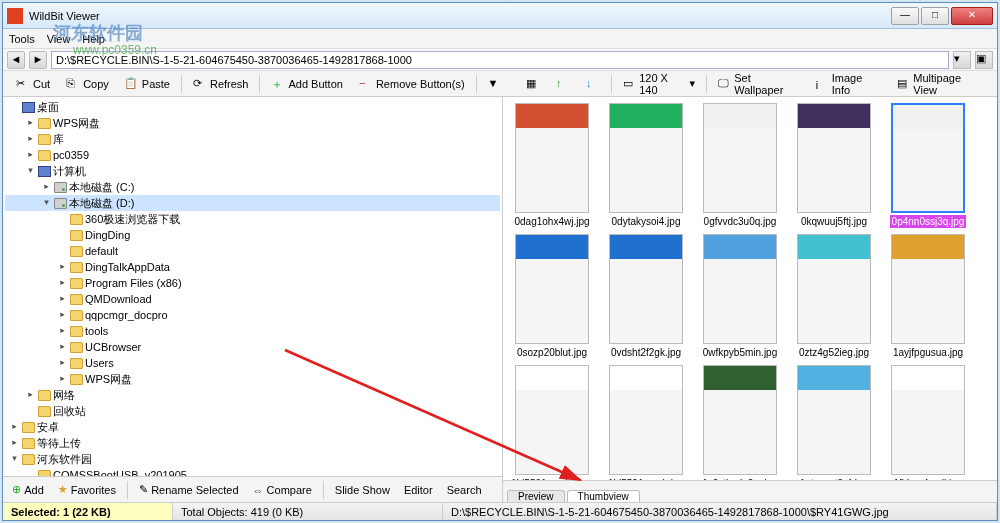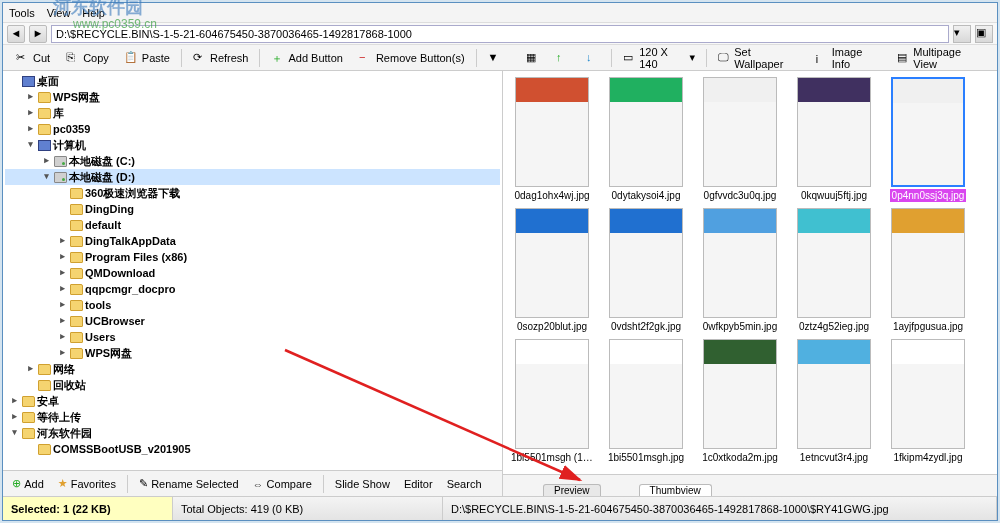--- a/index.html
+++ b/index.html
@@ -17,54 +17,63 @@
 .addrbar { height: 22px; display: flex; align-items: center; padding: 2px 4px; background: #f8f8f8; border-bottom: 1px solid #ddd; gap: 4px; }
 .addrbar .nav-btn { width: 18px; height: 18px; background: linear-gradient(#f0f0f0,#d8d8d8); border: 1px solid #bbb; border-radius: 2px; text-align: center; line-height: 14px; cursor: pointer; }
 .addrbar input { flex: 1; height: 18px; border: 1px solid #aac; padding: 0 4px; font-size: 11px; }
 .sq-btn { width: 18px; height: 18px; background: linear-gradient(#f0f0f0,#d8d8d8); border: 1px solid #bbb; cursor: pointer; }
 .toolbar { height: 26px; display: flex; align-items: center; padding: 2px 6px; gap: 4px; background: #f4f4f4; border-bottom: 1px solid #ccc; }
 .tbtn { display: flex; align-items: center; gap: 3px; padding: 2px 6px; border: 1px solid transparent; border-radius: 2px; cursor: pointer; }
 .ticon { width: 14px; height: 14px; display: inline-block; }
 .divider { width: 1px; height: 18px; background: #ccc; margin: 0 2px; }
 .body { flex: 1; display: flex; min-height: 0; }
 .left-pane { width: 500px; display: flex; flex-direction: column; border-right: 1px solid #ccc; }
-.tree { flex: 1; overflow: auto; padding: 2px; background: #fff; font-size: 11px; font-weight: bold; }
+.tree { flex: 1; overflow: auto; padding: 2px; background: #fff; font-size: 11px; }
 .tree-node { display: flex; align-items: center; height: 16px; gap: 2px; white-space: nowrap; cursor: pointer; }
 .tree-node .exp { width: 11px; height: 11px; text-align: center; line-height: 9px; font-size: 9px; color: #555; }
 .tree-node.sel { background: #cce4ff; }
 .folder-icon { width: 13px; height: 11px; background: #f5d470; border: 1px solid #d0a030; border-radius: 1px 2px 1px 1px; display: inline-block; }
 .drive-icon { width: 13px; height: 11px; background: #d0d0d0; border: 1px solid #888; border-radius: 1px; display: inline-block; position: relative; }
 .drive-icon::after { content: ''; position: absolute; bottom: 1px; right: 1px; width: 3px; height: 3px; background: #4a4; border-radius: 50%; }
 .comp-icon { width: 13px; height: 11px; background: #6080d0; border: 1px solid #304080; display: inline-block; }
 .left-bottom { height: 26px; display: flex; align-items: center; padding: 2px 4px; gap: 4px; background: #f4f4f4; border-top: 1px solid #ccc; }
 .left-bottom .tbtn2 { display: flex; align-items: center; gap: 3px; padding: 2px 5px; cursor: pointer; }
 .right-pane { flex: 1; display: flex; flex-direction: column; min-width: 0; }
 .thumbs { flex: 1; overflow: auto; padding: 6px 4px; background: #fff; display: flex; flex-wrap: wrap; gap: 6px 4px; align-content: flex-start; }
 .thumb { width: 90px; display: flex; flex-direction: column; align-items: center; gap: 2px; cursor: pointer; }
 .thumb .img { width: 74px; height: 110px; border: 1px solid #bbb; background: #fafafa; position: relative; overflow: hidden; }
 .thumb .cap { font-size: 10px; text-align: center; max-width: 86px; overflow: hidden; text-overflow: ellipsis; white-space: nowrap; padding: 1px 2px; }
 .thumb.sel .img { border: 2px solid #2a7fff; }
 .thumb.sel .cap { background: #d946ef; color: #fff; }
 .rt-tabs { height: 22px; display: flex; align-items: flex-end; background: #f4f4f4; border-top: 1px solid #ccc; padding-left: 4px; }
-.tab { padding: 0 10px; border: 1px solid #bbb; border-bottom: none; background: #e8e8e8; border-radius: 3px 3px 0 0; margin-right: 2px; cursor: pointer; font-size: 10px; margin-left: 36px; }
+.tab { padding: 0 10px; border: 1px solid #bbb; border-bottom: none; background: #e8e8e8; border-radius: 3px 3px 0 0; margin-right: 2px; cursor: pointer; font-size: 10px; }
 .tab.active { background: #fff; }
-.statusbar { height: 24px; background: linear-gradient(#f4f4f4,#e4e4e4); border-top: 1px solid #ccc; display: flex; align-items: center; font-size: 11px; }
+.statusbar { height: 18px; background: linear-gradient(#f4f4f4,#e4e4e4); border-top: 1px solid #ccc; display: flex; align-items: center; font-size: 11px; }
 .status-cell { padding: 0 8px; border-right: 1px solid #ccc; height: 100%; display: flex; align-items: center; }
 .status-cell.sel-cell { background: #ffffc0; font-weight: bold; }
 .arrow { position: absolute; left: 285px; top: 350px; pointer-events: none; }
 .arrow svg { overflow: visible; }
 
 .fake-top { height: 24px; }
 .fake-body { height: 86px; background: #f5f5f5; }
 </style>
 </head>
 <body>
 
 <div class="window">
 
+  <div class="titlebar">
+    <span class="app-icon"></span>
+    <span class="title">WildBit Viewer</span>
+    <div class="win-btns">
+      <div class="win-btn">—</div>
+      <div class="win-btn">□</div>
+      <div class="win-btn close">✕</div>
+    </div>
+  </div>
 
   <div class="menubar">
     <span>Tools</span>
     <span>View</span>
     <span>Help</span>
     <span class="watermark">河东软件园</span>
     <span class="watermark2">www.pc0359.cn</span>
   </div>
 
   <div class="addrbar">

